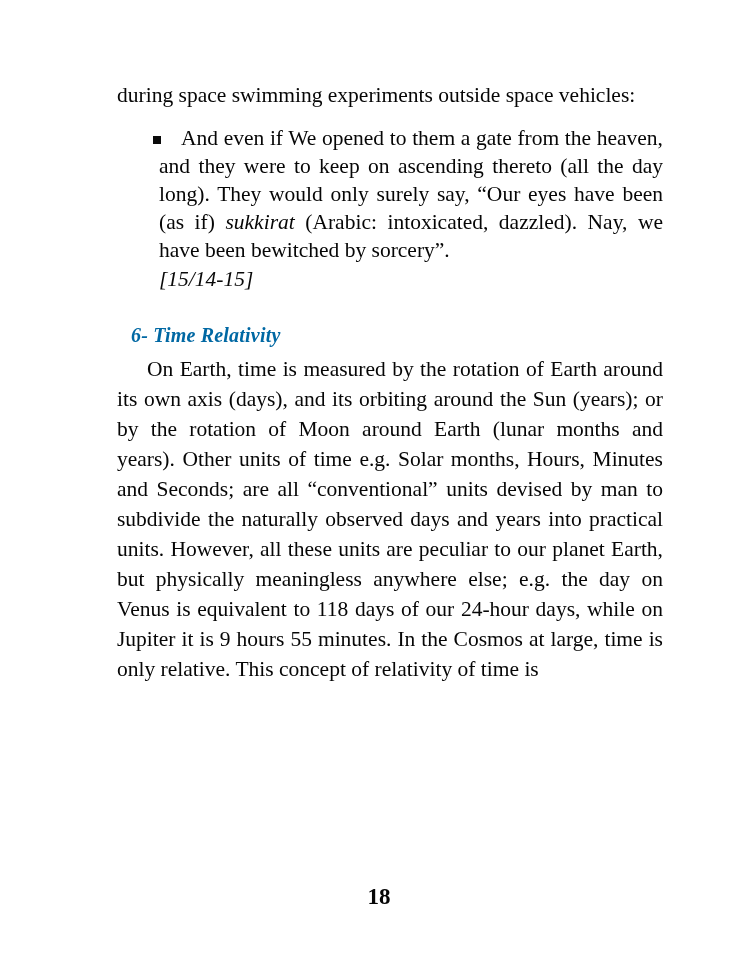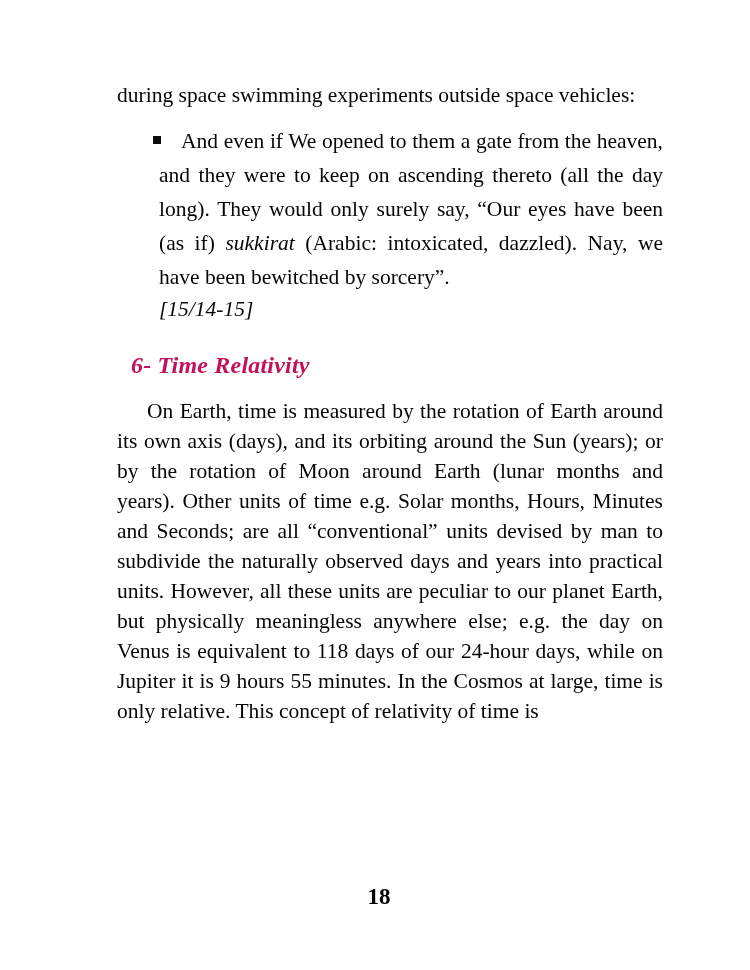--- a/index.html
+++ b/index.html
@@ -62,45 +62,45 @@
     left: 36px;
     top: 12px;
     width: 8px;
     height: 8px;
     background: #111111;
   }
   .quote-text {
     text-align: justify;
     text-justify: inter-word;
     font-size: 21.5px;
-    line-height: 34px;
+    line-height: 28px;
     text-indent: 22px;
     margin: 0;
     color: #0d0d0d;
   }
   .quote-text .ital {
     font-style: italic;
   }
   .citation {
     font-size: 21.5px;
     line-height: 30px;
     margin: 0;
     text-align: left;
     font-style: italic;
   }
 
   
   .section-heading {
-    font-size: 24px;
+    font-size: 20px;
     font-weight: bold;
     font-style: italic;
     line-height: 30px;
-    margin: 26px 0 16px 14px;
+    margin: 26px 0 4px 14px;
     letter-spacing: 0.2px;
-    color: #be185d;
+    color: #0369a1;
   }
 
   
   .page-number {
     position: absolute;
     left: 0;
     top: 884px;
     width: 750px;
     text-align: center;
     font-size: 23px;

